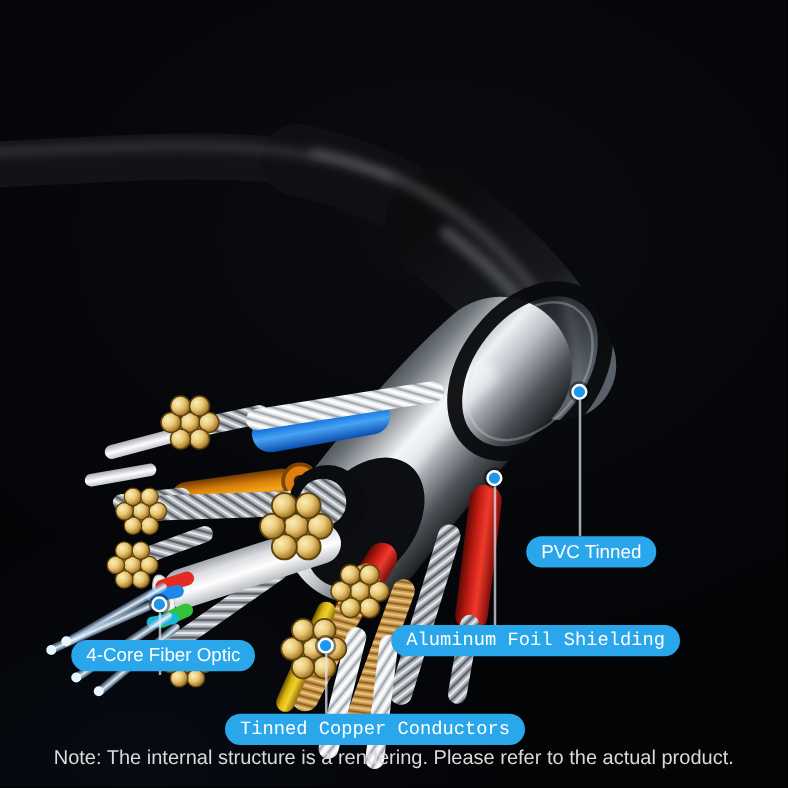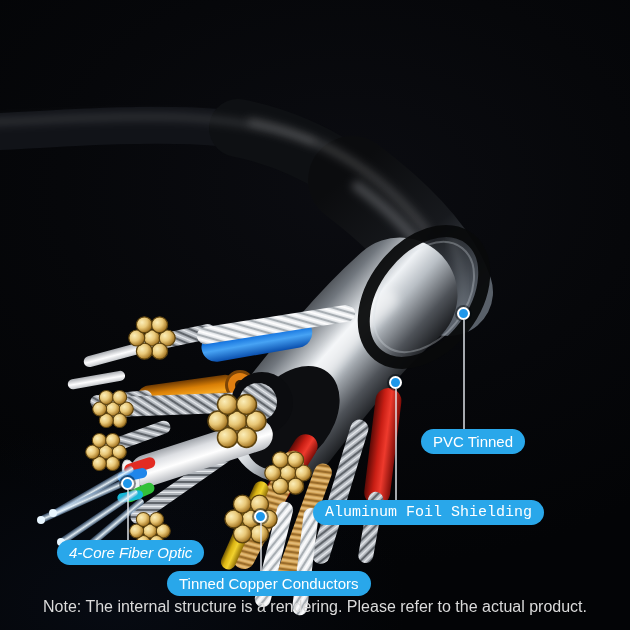--- a/index.html
+++ b/index.html
@@ -271,21 +271,21 @@
   <div class="dot" style="left:457px;top:307px;"></div>
   <div class="lead" style="left:463px;top:320px;height:109px;"></div>
   <div class="pill" style="left:421px;top:429px;">PVC Tinned</div>
 
   <div class="dot" style="left:389px;top:376px;"></div>
   <div class="lead" style="left:395px;top:389px;height:111px;"></div>
   <div class="pill" style="left:313px;top:500px;font-family:Liberation Mono, monospace;">Aluminum Foil Shielding</div>
 
   <div class="dot" style="left:121px;top:477px;"></div>
   <div class="lead" style="left:127px;top:490px;height:50px;"></div>
-  <div class="pill" style="left:57px;top:540px;font-style:italic;">4-Core Fiber Optic</div>
+  <div class="pill" style="left:57px;top:512px;">4-Core Fiber Optic</div>
 
   <div class="dot" style="left:254px;top:510px;"></div>
   <div class="lead" style="left:260px;top:523px;height:48px;"></div>
-  <div class="pill" style="left:167px;top:571px;">Tinned Copper Conductors</div>
+  <div class="pill" style="left:180px;top:571px;font-family:Liberation Mono, monospace;">Tinned Copper Conductors</div>
 
   <div class="note">Note: The internal structure is a rendering. Please refer to the actual product.</div>
 
 </div>
 
 </body></html>

